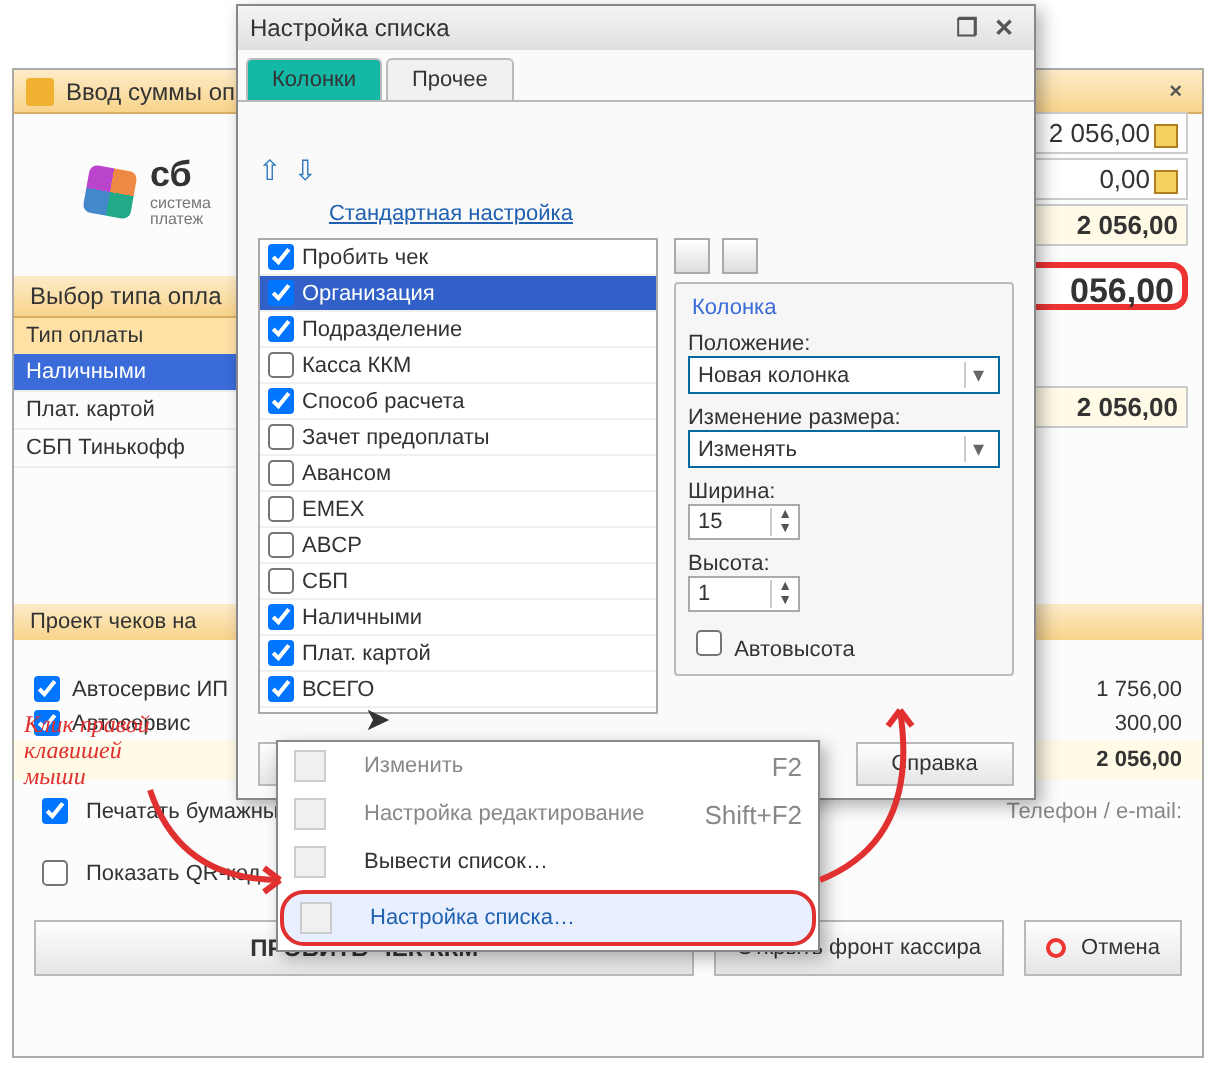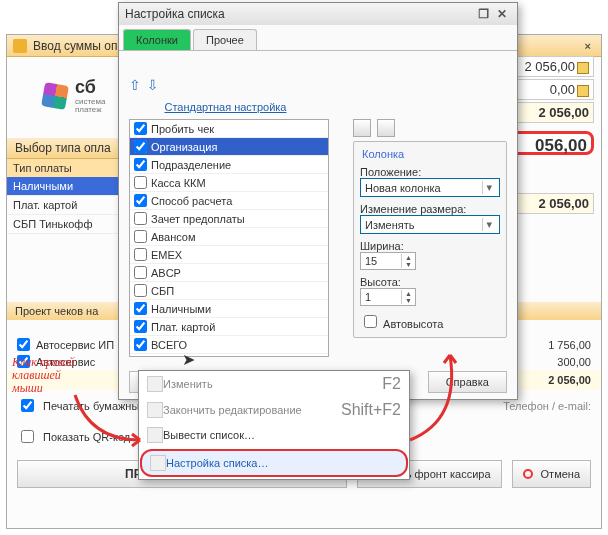--- a/index.html
+++ b/index.html
@@ -38,25 +38,25 @@
   .rt-col .bold { font-weight:bold; background:#fffbe6; }
   .rt-col .tall { height:24px; font-size:17px; font-weight:bold; border:3px solid #e33; border-radius:8px;}
   .calcico { display:inline-block; width:12px; height:12px; vertical-align:middle; margin-left:2px; background:#f4d060; border:1px solid #b08020;}
   
   .dlg { position:absolute; left:118px; top:2px; width:400px; border:1px solid #888; background:#fafafa; box-shadow:3px 3px 8px rgba(0,0,0,.3); }
   .dlgtitle { background:linear-gradient(#f4f4f4,#e0e0e0); height:22px; display:flex; align-items:center; padding:0 6px; font-size:12px;}
   .dlgtitle .sp{flex:1;}
   .dlgtitle .wb{ padding:0 4px; color:#555; font-weight:bold; }
   .tabs { display:flex; border-bottom:1px solid #bbb; padding:4px 4px 0; gap:2px; }
   .tab { border:1px solid #bbb; border-bottom:none; background:#f0f0f0; padding:4px 12px; border-radius:3px 3px 0 0; font-size:11px;}
-  .tab.active { background:#22c55e; }
+  .tab.active { background:#14b8a6; }
   .tb2 { display:flex; align-items:center; gap:6px; padding:6px 10px; }
   .arr { font-size:14px; color:#2e78c0; }
   .lnk { color:#2060b0; text-decoration:underline;margin-top:44px; }
-  .dlg-body { display:flex; padding:0 10px 8px; gap:24px; }
+  .dlg-body { display:flex; padding:0 10px 8px; gap:8px; }
   .listbox { border:1px solid #aaa; background:#fff; width:200px; height:238px; overflow:hidden; }
   .li { display:flex; align-items:center; gap:4px; padding:2px 4px; border-bottom:1px solid #f0f0f0;}
   .li input{margin:0;}
   .li.sel { background:#3060c8; color:#fff; }
   .rpane { flex:1; }
   .rpane .icorow { display:flex; gap:6px; margin-bottom:4px;}
   .rico { width:18px; height:18px; border:1px solid #aaa; background:linear-gradient(#fff,#ddd); }
   .group { border:1px solid #bbb; border-radius:2px; padding:6px; margin-top:4px; background:#f6f6f6;}
   .group .gt { font-size:11px; color:#3a6bd8; padding:0 2px; margin-top:-12px; background:#f6f6f6; display:inline-block;}
   .fld { font-size:11px; margin-top:6px;}
@@ -64,24 +64,24 @@
   .sel-box .dd { margin-left:auto; border-left:1px solid #ccc; padding:0 3px; color:#666;}
   .numin { border:1px solid #aaa; background:#fff; display:flex; align-items:center; width:56px;}
   .numin span:first-child{ flex:1; padding:2px 4px;}
   .spin { display:flex; flex-direction:column; border-left:1px solid #ccc;}
   .spin b{ font-size:7px; line-height:7px; padding:0 3px; color:#555;}
   .dlgbtns { display:flex; gap:20px; padding:6px 10px; }
   .dlgbtns .btn { flex:1; justify-content:center;}
   .cursor { position:absolute; left:182px; top:350px; font-size:16px; pointer-events:none;}
   
   .ctx { position:absolute; left:138px; top:370px; width:272px; border:1px solid #888; background:#fff; box-shadow:3px 3px 8px rgba(0,0,0,.3);}
-  .ctx .mi { display:flex; align-items:center; padding:4px 8px; gap:0; font-size:11px;}
+  .ctx .mi { display:flex; align-items:center; padding:4px 8px; gap:19px; font-size:11px;}
   .ctx .mi .mico{ width:16px; height:16px; background:#f0f0f0; border:1px solid #ccc;}
   .ctx .mi .lbl{ flex:1; color:#888;}
-  .ctx .mi .sc{ color:#888; font-size:16px;}
+  .ctx .mi .sc{ color:#888; font-size:13px;}
   .ctx .mi.dark .lbl{color:#333;}
   .ctx .mi.hl { background:#e8f0ff; border:2px solid #e03030; border-radius:12px; margin:2px 1px;}
   .ctx .mi.hl .lbl{color:#2060b0;}
   .redtxt { position:absolute; left:12px; top:356px; color:#e03030; font-style:italic; font-size:12px; line-height:1.1; font-family:"Comic Sans MS",cursive; }
   .redarrow { position:absolute; stroke:#e03030; fill:none; stroke-width:3; }
   .circle-ico{ width:10px;height:10px;border:2px solid #e33;border-radius:50%;display:inline-block;margin-right:4px;}
 </style>
 </head>
 <body>
 
@@ -274,21 +274,21 @@
 <span class="cursor">➤</span>
 
 <div class="ctx">
   <div class="mi">
       <span class="mico"></span>
       <span class="lbl">Изменить</span>
       <span class="sc">F2</span>
     </div>
   <div class="mi">
       <span class="mico"></span>
-      <span class="lbl">Закончить редактирование</span>
+      <span class="lbl">Настройка редактирование</span>
       <span class="sc">Shift+F2</span>
     </div>
   <div class="mi dark">
       <span class="mico"></span>
       <span class="lbl">Вывести список…</span>
     </div>
   <div class="mi hl">
       <span class="mico"></span>
       <span class="lbl">Настройка списка…</span>
     </div>

